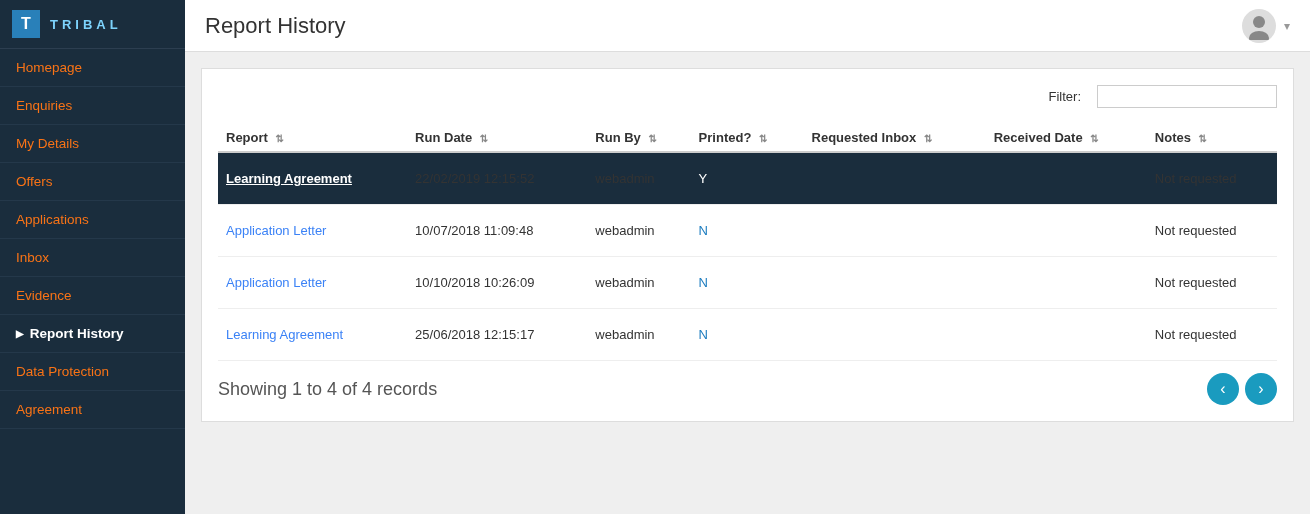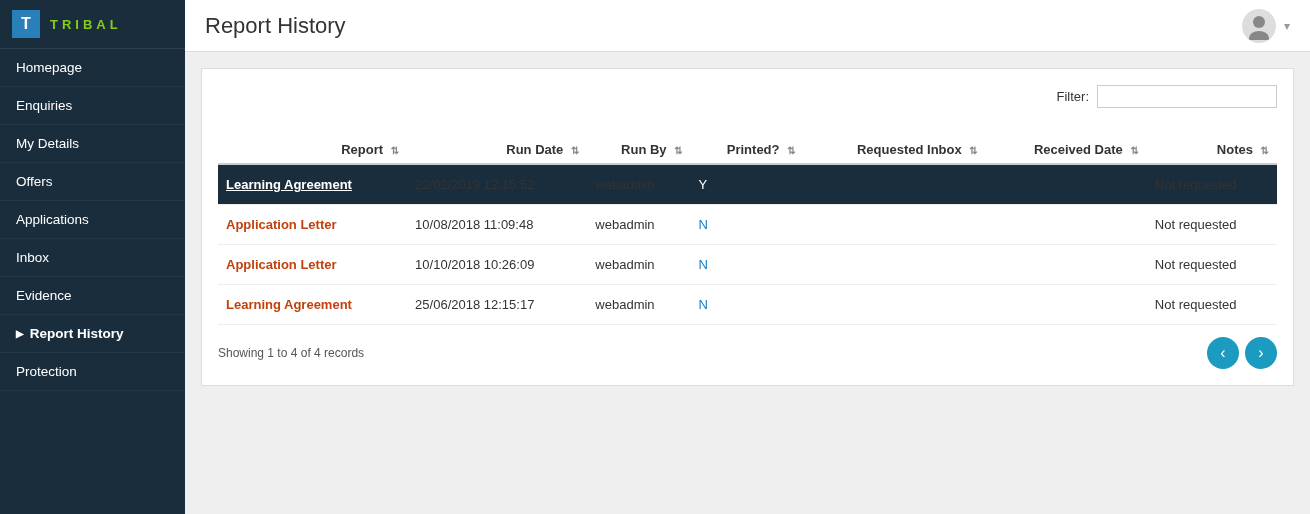--- a/index.html
+++ b/index.html
@@ -28,33 +28,33 @@
       color: #fff;
       font-weight: bold;
       font-size: 16px;
       width: 28px;
       height: 28px;
       display: flex;
       align-items: center;
       justify-content: center;
     }
     .logo-text {
-      color: #84cc16;
+      color: #7dd3fc;
       font-size: 13px;
       letter-spacing: 4px;
       font-weight: bold;
     }
     .sidebar-nav {
       flex: 1;
       overflow-y: auto;
     }
     .sidebar-item {
       padding: 11px 16px;
       cursor: pointer;
-      color: #ffffff;
+      color: #f97316;
       display: flex;
       align-items: center;
       gap: 6px;
       border-bottom: 1px solid #24384a;
       font-size: 13.5px;
     }
     .sidebar-item.active {
       background: #1a2d3d;
       color: #fff;
       font-weight: bold;
@@ -121,22 +121,22 @@
       background: #fff;
       border: 1px solid #ddd;
       padding: 16px;
     }
 
     
     .filter-row {
       display: flex;
       justify-content: flex-end;
       align-items: center;
-      margin-bottom: 28px;
-      gap: 8px;
+      margin-bottom: 16px;
+      gap: 16px;
     }
     .filter-label {
       font-size: 13px;
       color: #333;
     }
     .filter-input {
       border: 1px solid #ccc;
       padding: 3px 6px;
       width: 180px;
       font-size: 13px;
@@ -146,21 +146,21 @@
     
     table {
       width: 100%;
       border-collapse: collapse;
       font-size: 13px;
     }
     thead tr {
       border-bottom: 2px solid #ccc;
     }
     thead th {
-      text-align: right;
+      text-align: left;
       padding: 6px 8px;
       color: #333;
       font-weight: bold;
       white-space: nowrap;
     }
     thead th .sort-icon {
       display: inline-block;
       margin-left: 4px;
       font-size: 10px;
       color: #888;
@@ -171,42 +171,41 @@
     tbody tr.selected {
       background: #1a2d3d;
       color: #fff;
     }
     tbody tr.selected a {
       color: #fff;
       font-weight: bold;
       text-decoration: underline;
     }
     tbody td {
-      padding: 12px 8px;
+      padding: 18px 8px;
       color: #333;
     }
     tbody tr:not(.selected) a {
-      color: #c2410c;
+      color: #3b82f6;
       text-decoration: none;
-      font-weight: bold;
     }
     .printed-y { color: #333; }
     .printed-n { color: #1a7bbf; }
     tbody tr.selected .printed-y { color: #fff; }
 
     
     .pagination-row {
       display: flex;
       align-items: center;
       justify-content: space-between;
       margin-top: 12px;
     }
     .record-info {
       color: #555;
-      font-size: 12px;
+      font-size: 18px;
     }
     .pagination-btns {
       display: flex;
       gap: 6px;
     }
     .page-btn {
       width: 32px;
       height: 32px;
       border-radius: 50%;
       background: #1a9bbf;
@@ -250,21 +249,24 @@
         <span>Inbox</span>
       </div>
       <div class="sidebar-item">
         <span>Evidence</span>
       </div>
       <div class="sidebar-item active">
         <span class="arrow">▶</span>
         <span>Report History</span>
       </div>
       <div class="sidebar-item">
-        <span>Protection</span>
+        <span>Data Protection</span>
+      </div>
+      <div class="sidebar-item">
+        <span>Agreement</span>
       </div>
     </nav>
 </div>
 
 <div class="main">
 
   <div class="header">
     <h1 class="header-title">Report History</h1>
     <div class="header-right">
       <div class="user-avatar">
@@ -324,21 +326,21 @@
               <td><a href="#">Learning Agreement</a></td>
               <td>22/02/2019 12:15:52</td>
               <td>webadmin</td>
               <td class="printed-y">Y</td>
               <td></td>
               <td></td>
               <td>Not requested</td>
             </tr>
             <tr>
               <td><a href="#">Application Letter</a></td>
-              <td>10/08/2018 11:09:48</td>
+              <td>10/07/2018 11:09:48</td>
               <td>webadmin</td>
               <td class="printed-n">N</td>
               <td></td>
               <td></td>
               <td>Not requested</td>
             </tr>
             <tr>
               <td><a href="#">Application Letter</a></td>
               <td>10/10/2018 10:26:09</td>
               <td>webadmin</td>

